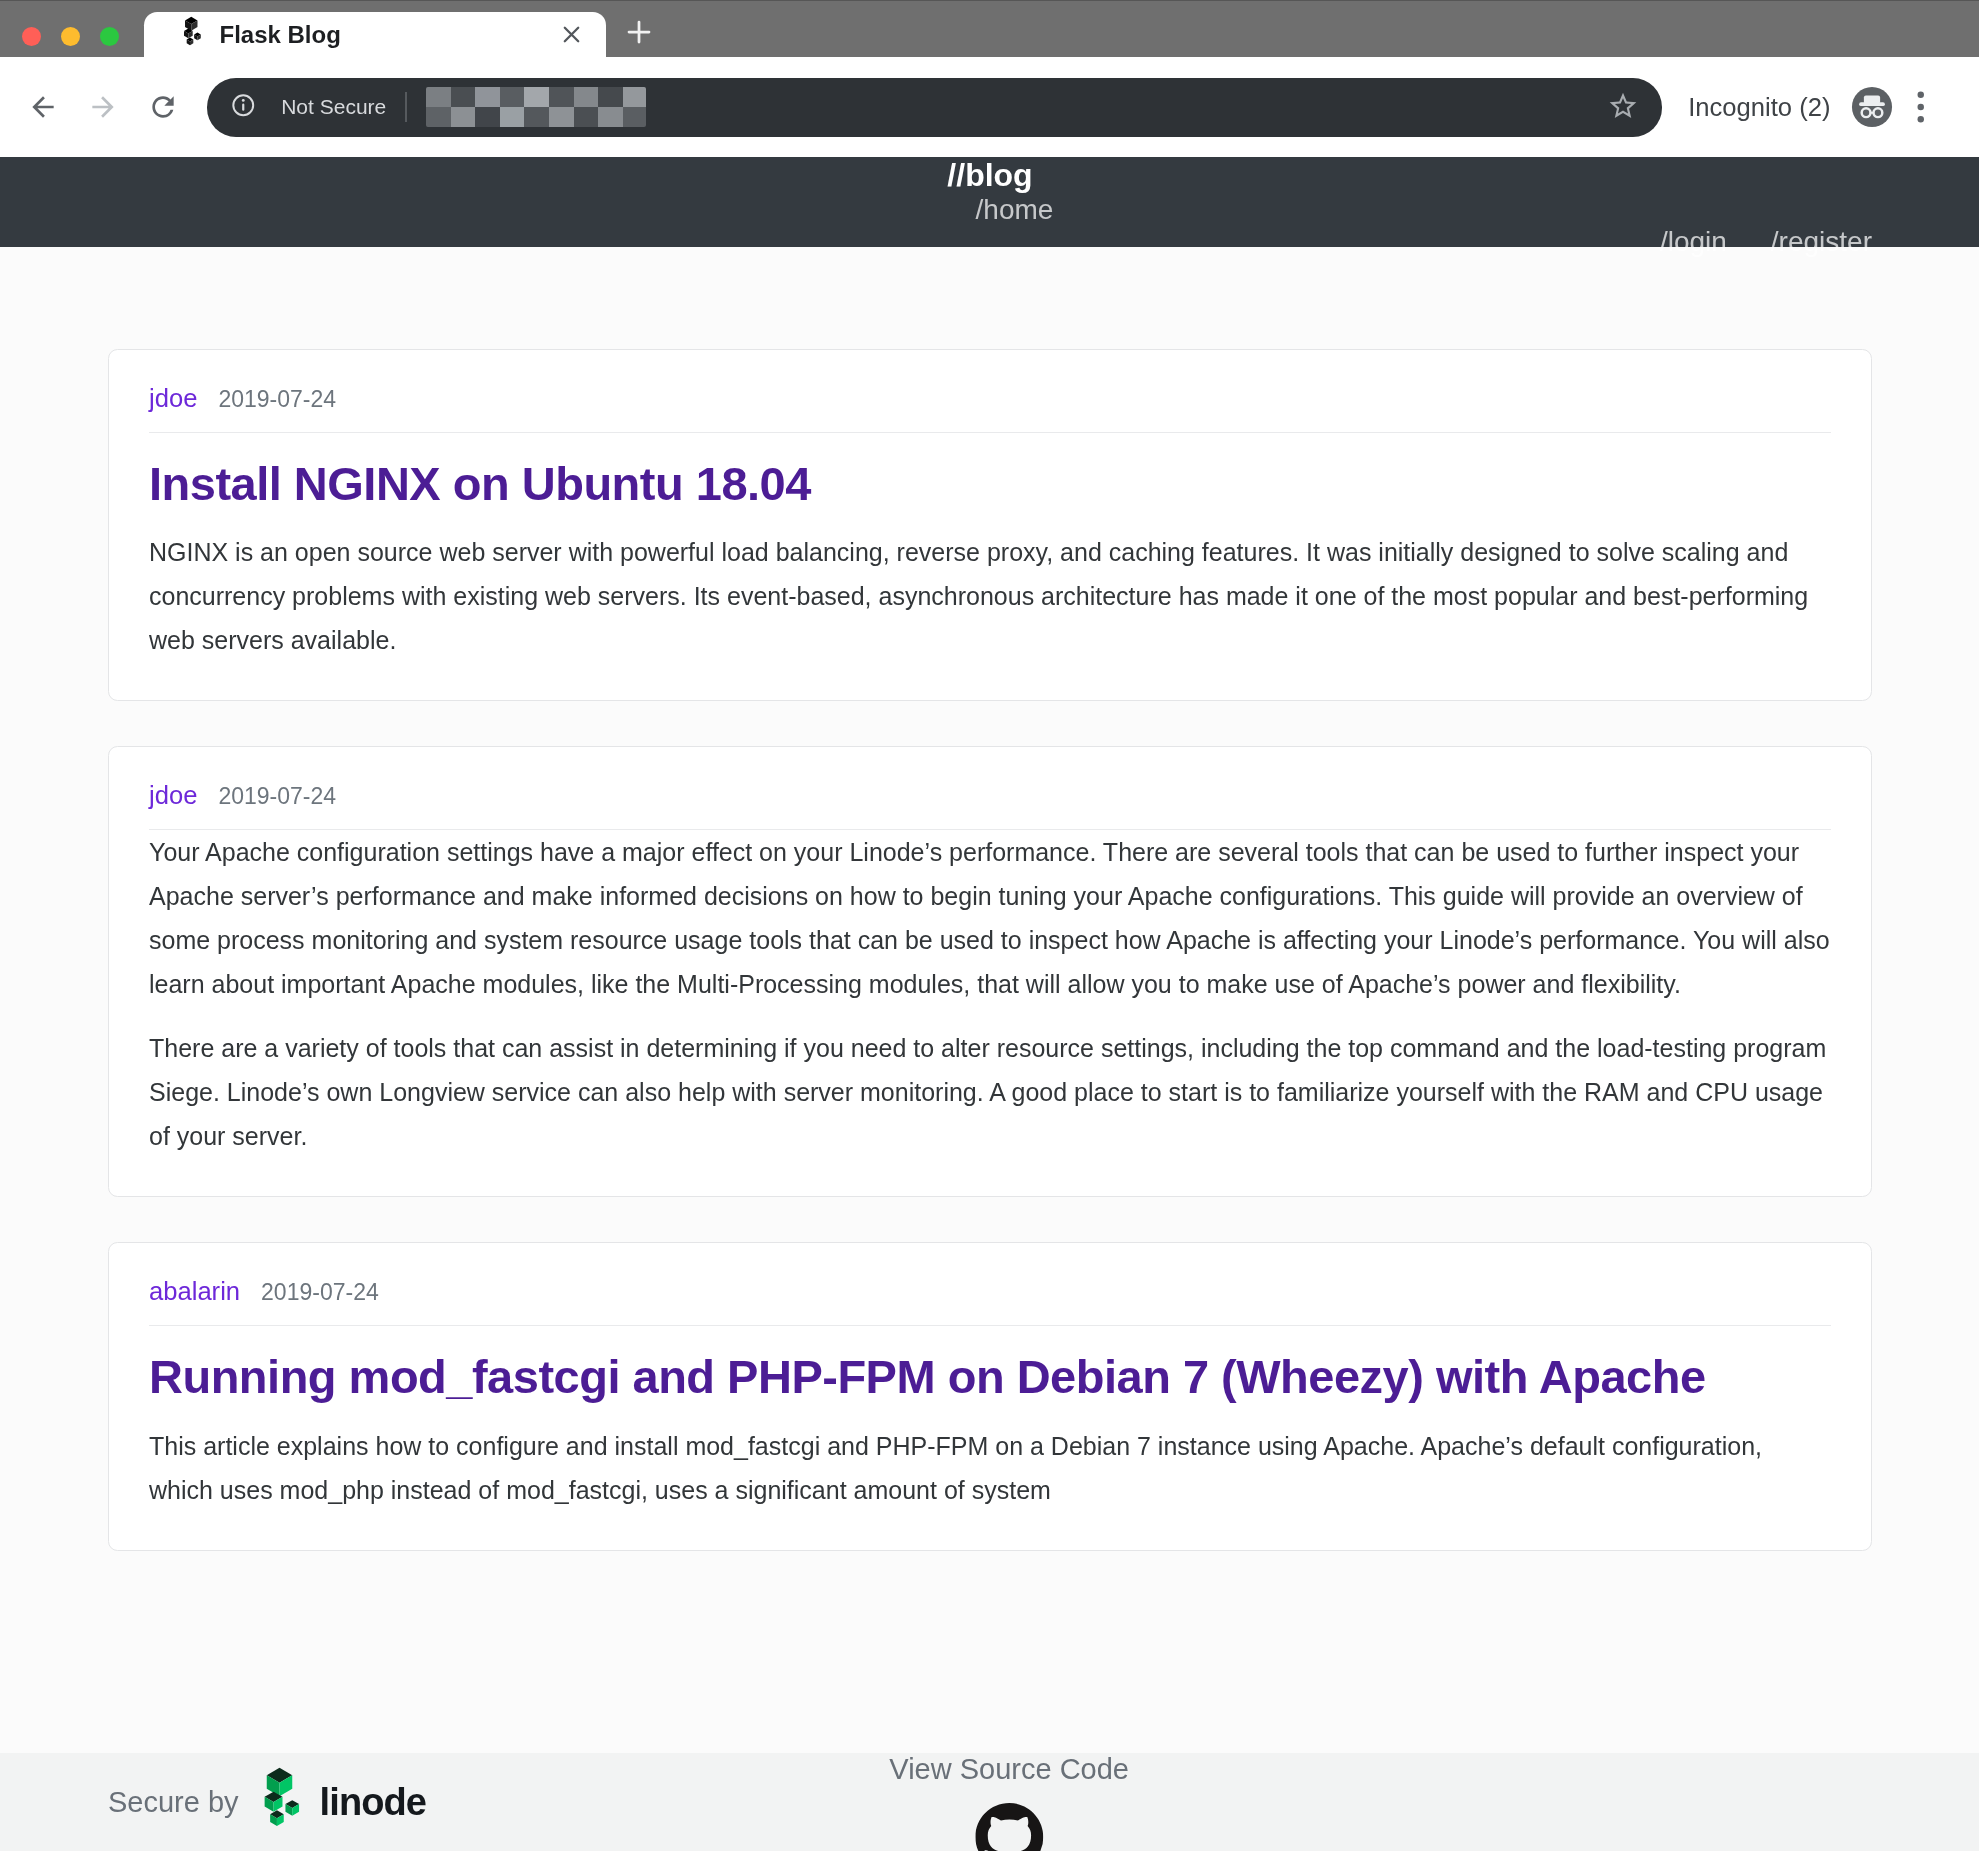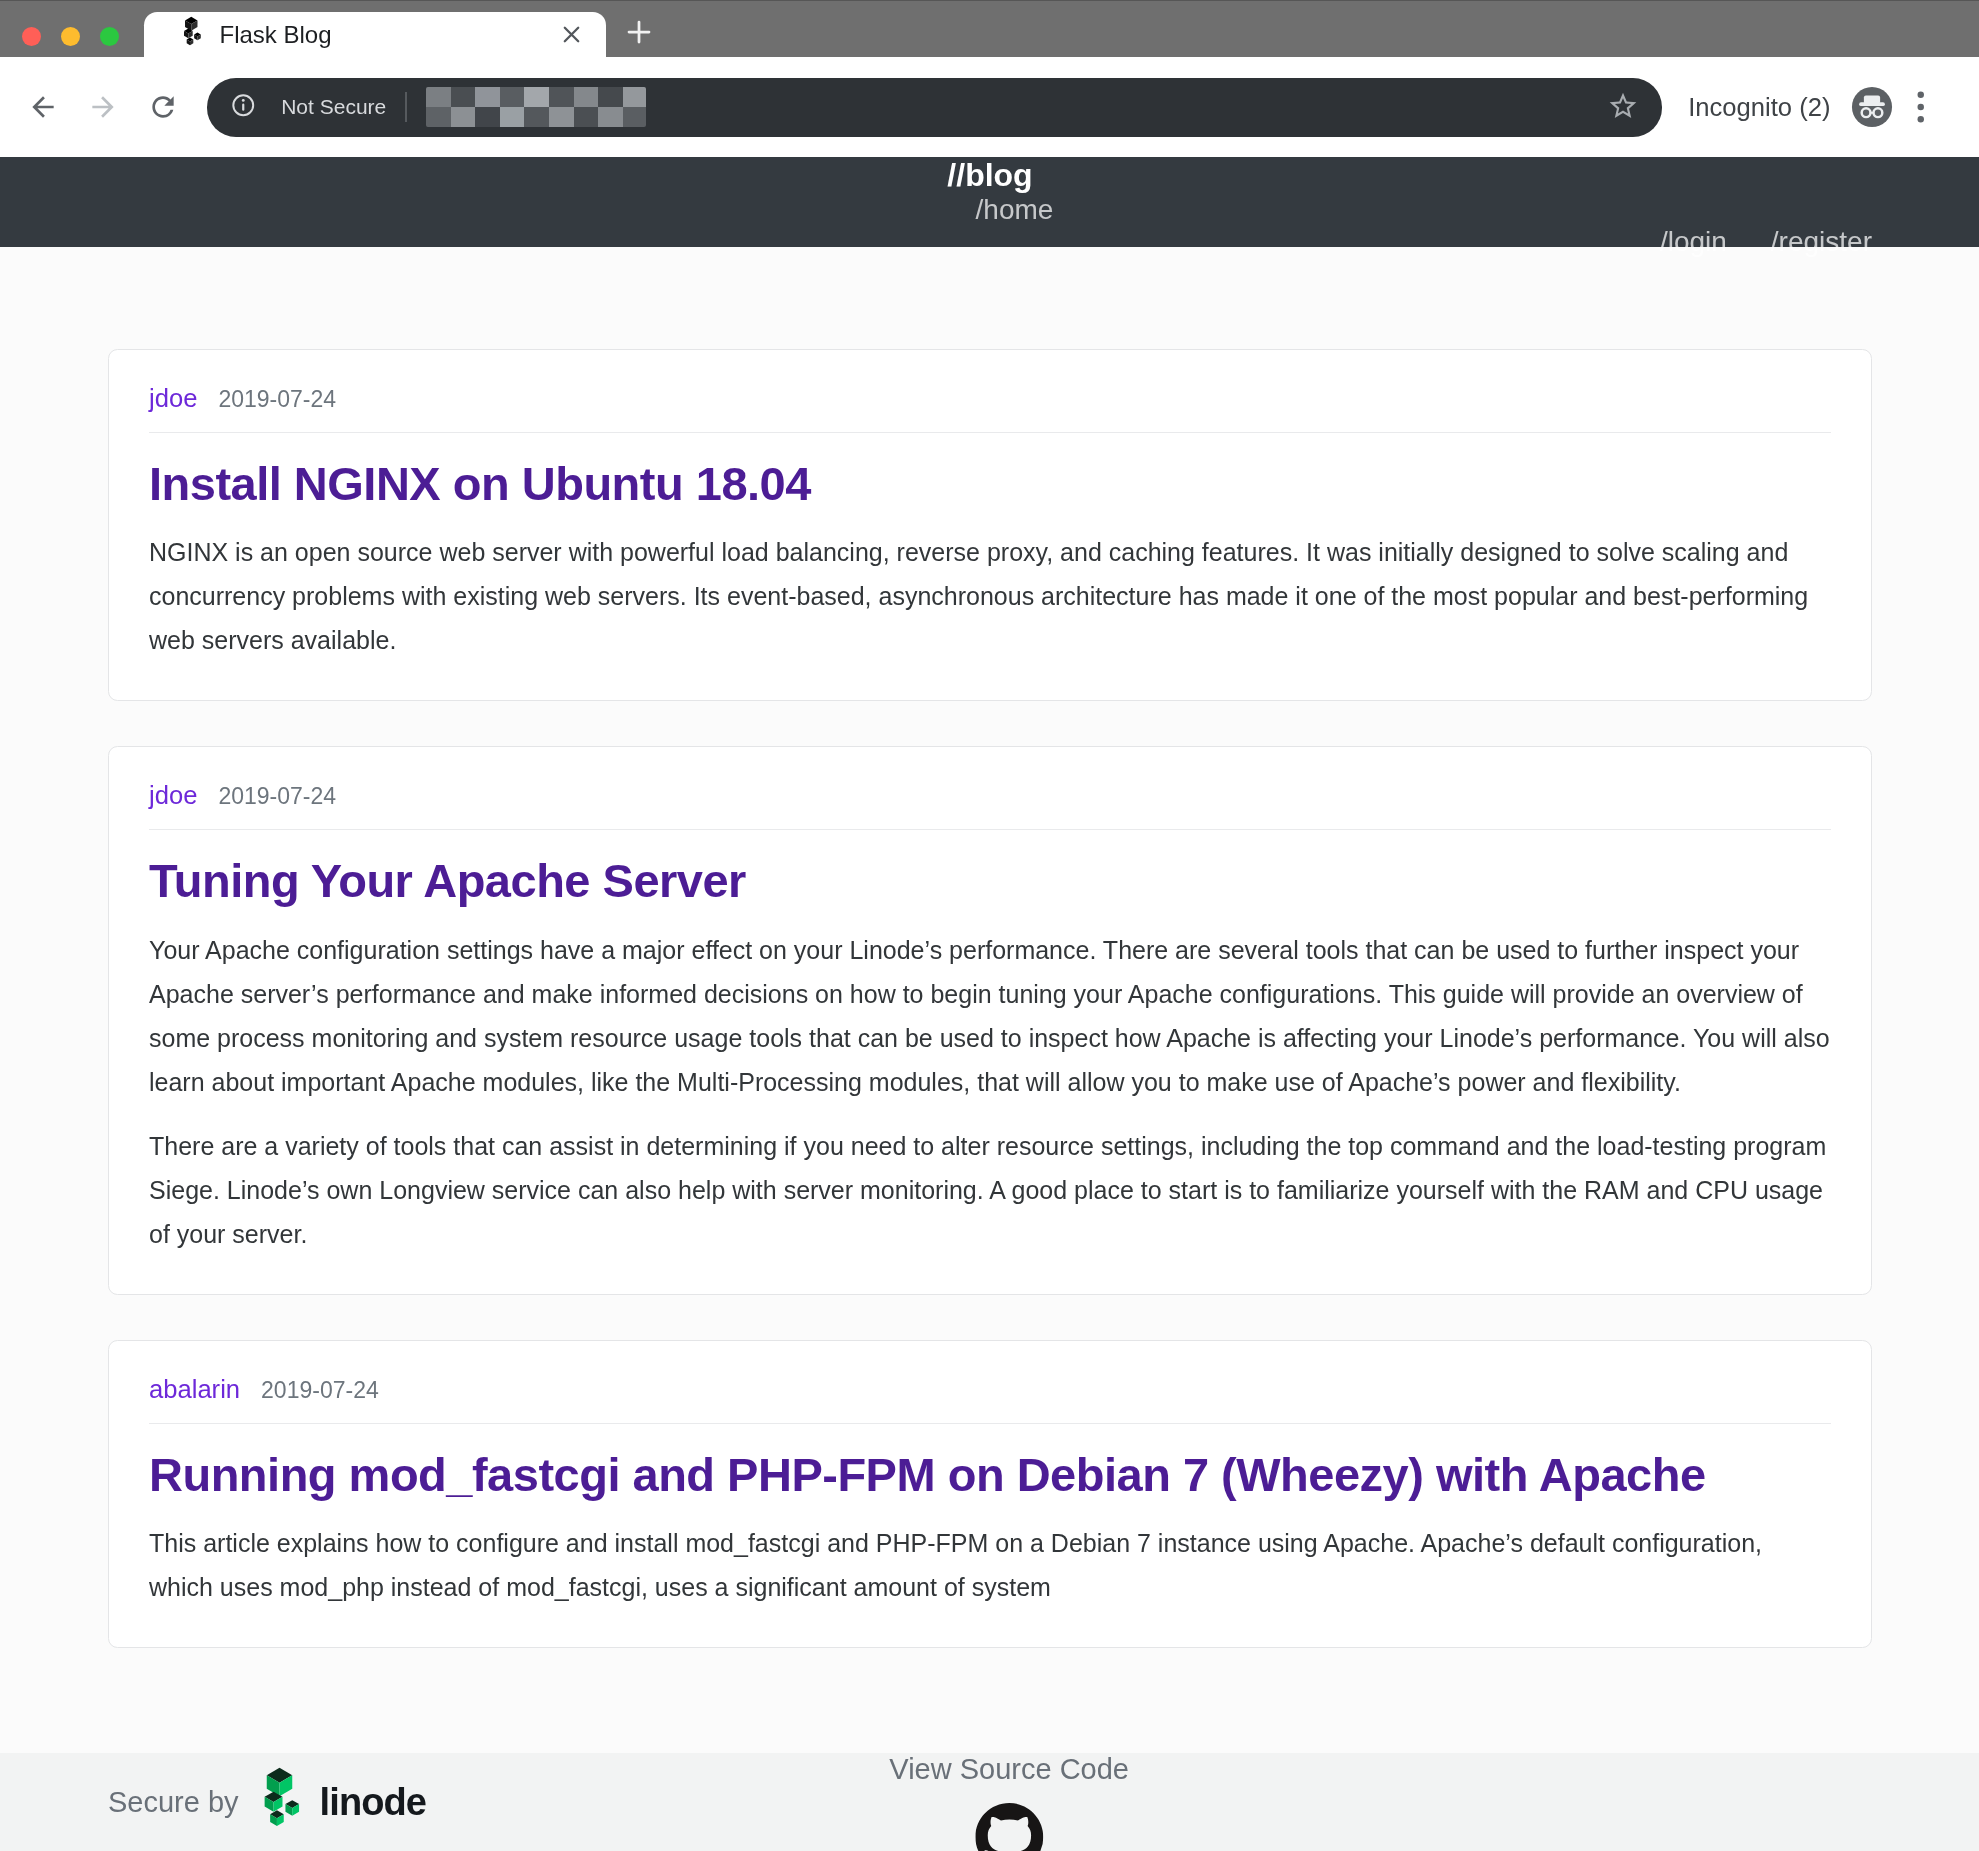--- a/index.html
+++ b/index.html
@@ -16,21 +16,21 @@
   .light { width:19px; height:19px; border-radius:50%; display:inline-block; }
   .light.red    { background:#ff5f57; }
   .light.yellow { background:#febc2e; }
   .light.green  { background:#2bc840; }
 
   .tab {
     position:absolute; left:144px; top:11.4px; width:462px; height:45px;
     background:#fff; border-radius:13.2px 13.2px 0 0;
     display:flex; align-items:center; padding:0 23px 0 34px;
   }
-  .tab-title { margin-left:15px; font-size:24px; font-weight:400; color:#1d1f22; flex:1; }
+  .tab-title { margin-left:15px; font-size:24px; font-weight:700; color:#1d1f22; flex:1; }
   .tab-close { display:flex; align-items:center; cursor:default; }
   .newtab { position:absolute; left:620px; top:12.3px; width:38px; height:38px;
             display:flex; align-items:center; justify-content:center; }
 
   .toolbar { height:100px; background:#fff; display:flex; align-items:center; padding:0 21px; }
   .navbtn { width:44px; height:44px; display:flex; align-items:center; justify-content:center; margin-right:16px; }
 
   .urlbar {
     width:1455px; height:59px; margin-left:5.7px; flex:none;
     background:#2e3236; border-radius:29px;
@@ -204,21 +204,20 @@
     <h2>Install NGINX on Ubuntu 18.04</h2>
     <p>NGINX is an open source web server with powerful load balancing, reverse proxy, and caching features. It was initially designed to solve scaling and concurrency problems with existing web servers. Its event-based, asynchronous architecture has made it one of the most popular and best-performing web servers available.</p>
   </article>
 
   <article class="card">
     <div class="meta">
       <a class="author" href="#">jdoe</a>
       <span class="date">2019-07-24</span>
     </div>
     <hr>
-    <h2>Tuning Your Apache Server</h2>
     <p>Your Apache configuration settings have a major effect on your Linode’s performance. There are several tools that can be used to further inspect your Apache server’s performance and make informed decisions on how to begin tuning your Apache configurations. This guide will provide an overview of some process monitoring and system resource usage tools that can be used to inspect how Apache is affecting your Linode’s performance. You will also learn about important Apache modules, like the Multi-Processing modules, that will allow you to make use of Apache’s power and flexibility.</p>
     <p>There are a variety of tools that can assist in determining if you need to alter resource settings, including the top command and the load-testing program Siege. Linode’s own Longview service can also help with server monitoring. A good place to start is to familiarize yourself with the RAM and CPU usage of your server.</p>
   </article>
 
   <article class="card">
     <div class="meta">
       <a class="author" href="#">abalarin</a>
       <span class="date">2019-07-24</span>
     </div>
     <hr>

